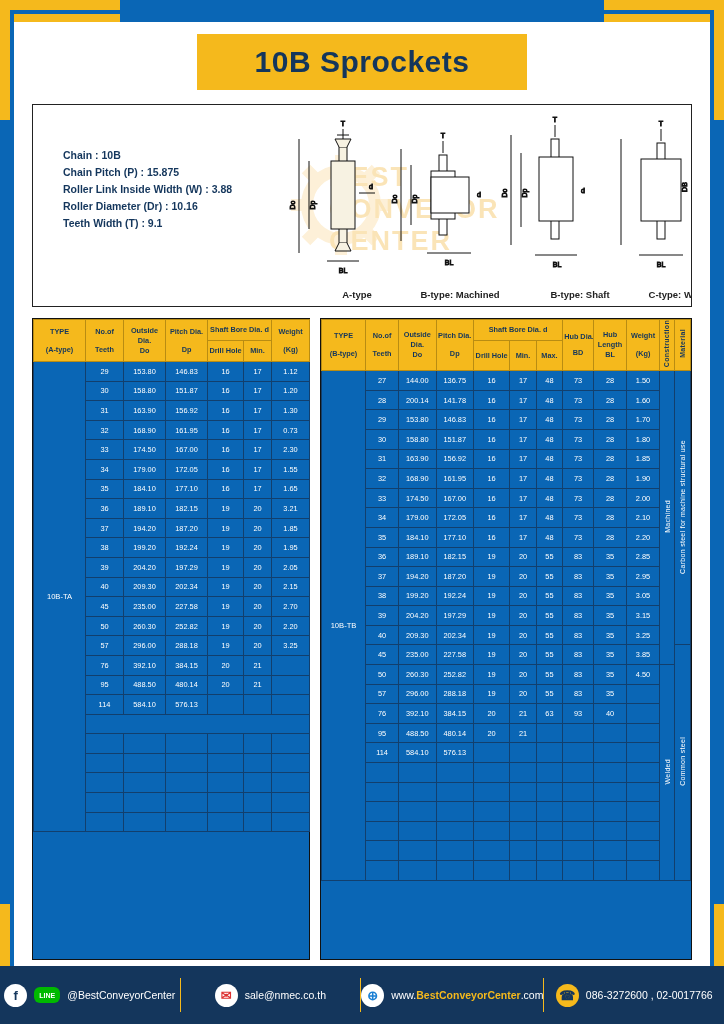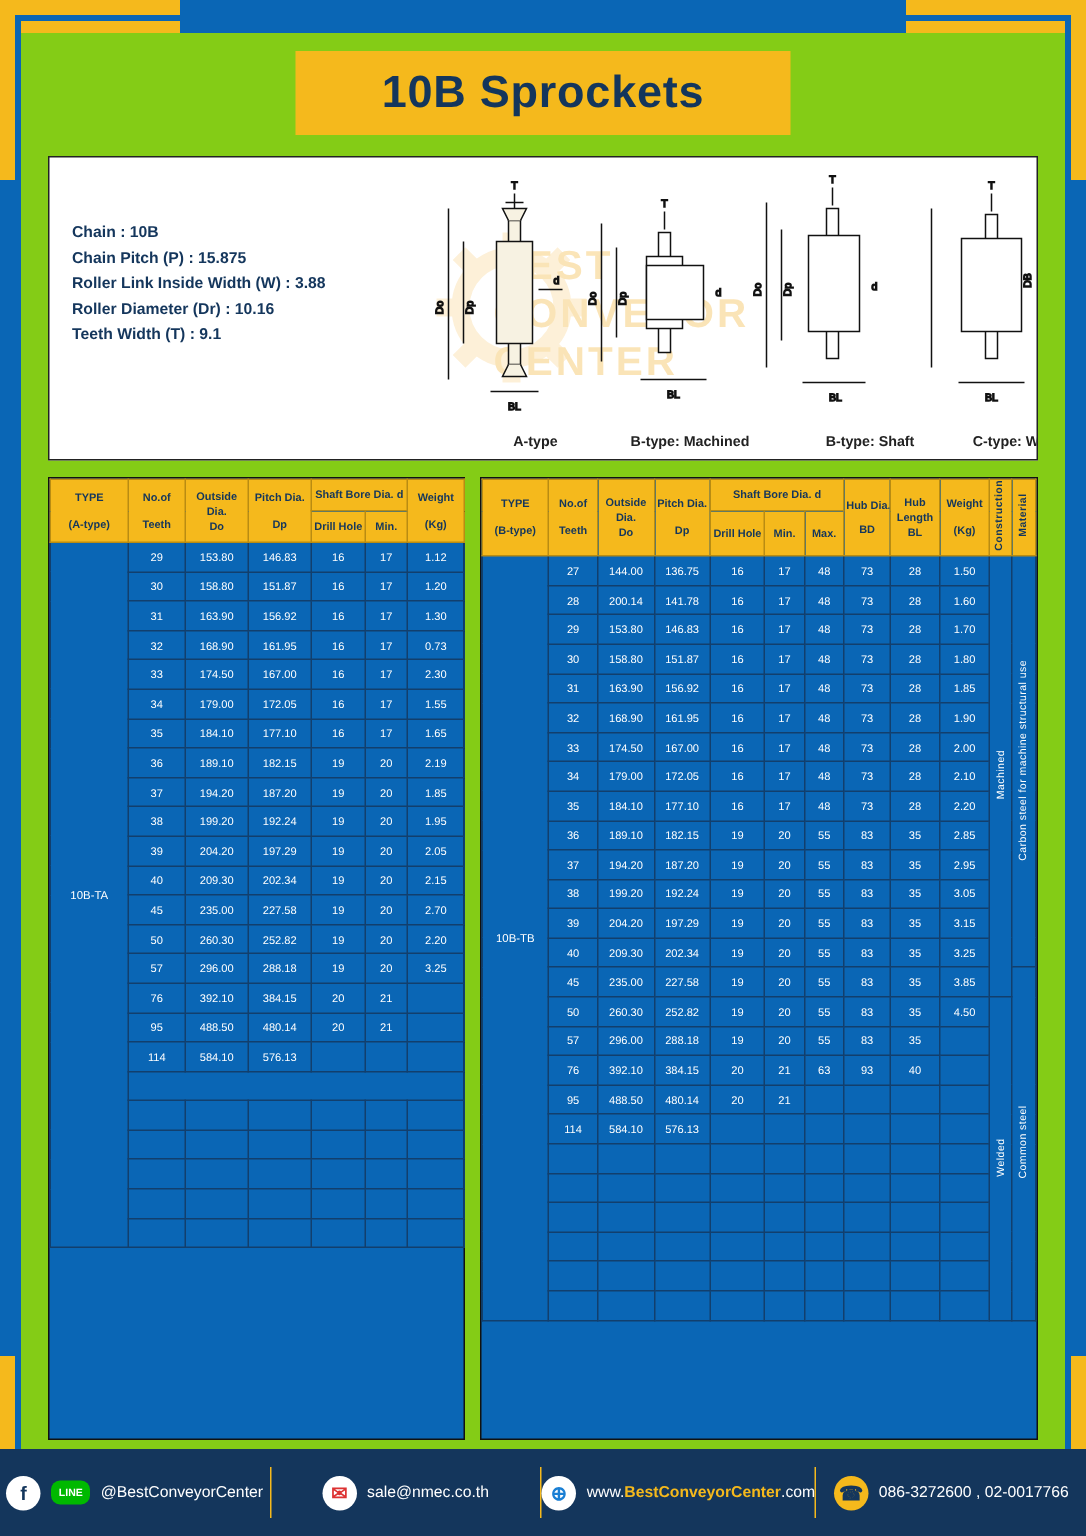--- a/index.html
+++ b/index.html
@@ -27,21 +27,21 @@
   .chev.tr3 { right: 14px; top: 14px; width: 106px; height: 8px; }
   .chev.tr4 { right: 14px; top: 14px; width: 8px;  height: 106px; }
   .chev.bl1 { left: 0px;  bottom: 0px; width: 120px; height: 10px; }
   .chev.bl2 { left: 0px;  bottom: 0px; width: 10px;  height: 120px; }
   .chev.br1 { right: 0px; bottom: 0px; width: 120px; height: 10px; }
   .chev.br2 { right: 0px; bottom: 0px; width: 10px;  height: 120px; }
 
   .inner {
     position: absolute;
     left: 14px; top: 22px; right: 14px; bottom: 58px;
-    background: #84cc16;
+    background: #ffffff;
   }
 
   
   .title-bar {
     position: absolute; left: 50%; transform: translateX(-50%);
     top: 12px;
     width: 330px; height: 56px;
     background: #f5b91c;
     display: flex; align-items: center; justify-content: center;
   }
@@ -50,21 +50,21 @@
   }
 
   
   .spec-box {
     position: absolute; left: 18px; right: 18px; top: 82px; height: 203px;
     background: #ffffff;
     border: 1px solid #222;
     overflow: hidden;
   }
   .spec-list {
-    position: absolute; left: 15px; top: 42px;
+    position: absolute; left: 30px; top: 42px;
     color: #14365c; font-size: 10.5px; font-weight: bold; line-height: 17px;
   }
   .watermark {
     position: absolute; left: 250px; top: 28px;
     width: 330px; height: 150px;
     opacity: .28; pointer-events: none;
   }
   .wm-text {
     position: absolute; left: 46px; top: 28px;
     font-size: 27px; font-weight: bold; color: #f0a000; line-height: 32px;
@@ -374,21 +374,21 @@
               <td>16</td>
               <td>17</td>
               <td>1.65</td>
             </tr>
             <tr>
               <td>36</td>
               <td>189.10</td>
               <td>182.15</td>
               <td>19</td>
               <td>20</td>
-              <td>2.19</td>
+              <td>3.21</td>
             </tr>
             <tr>
               <td>37</td>
               <td>194.20</td>
               <td>187.20</td>
               <td>19</td>
               <td>20</td>
               <td>1.85</td>
             </tr>
             <tr>

